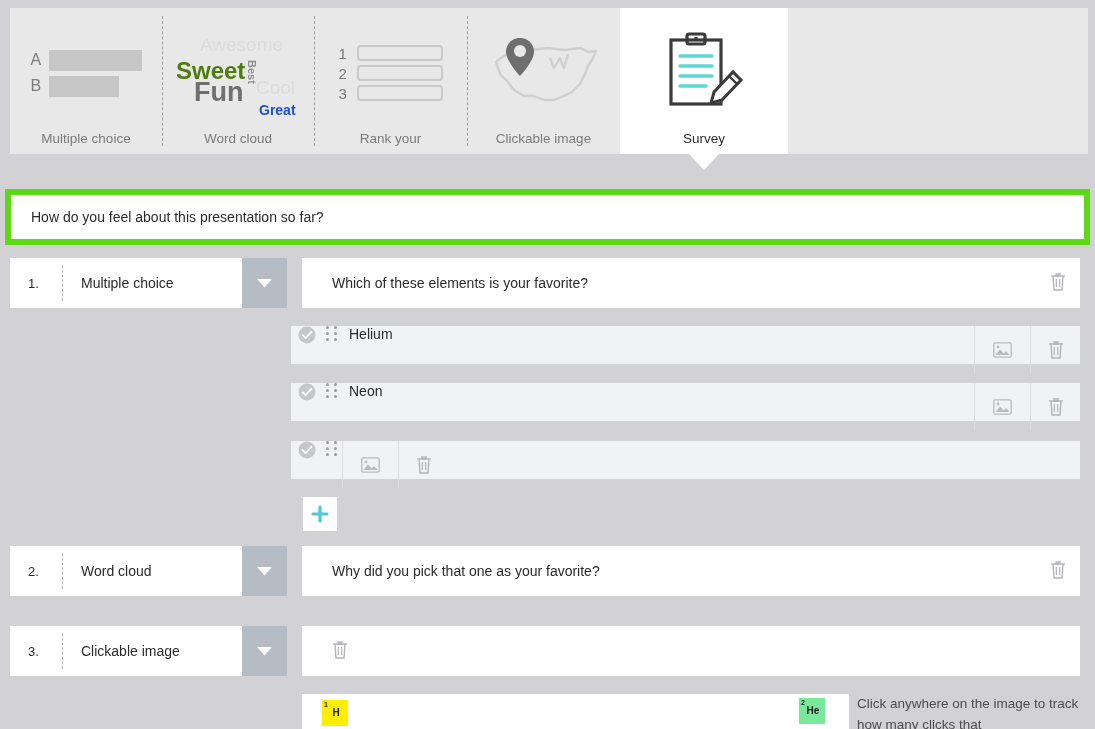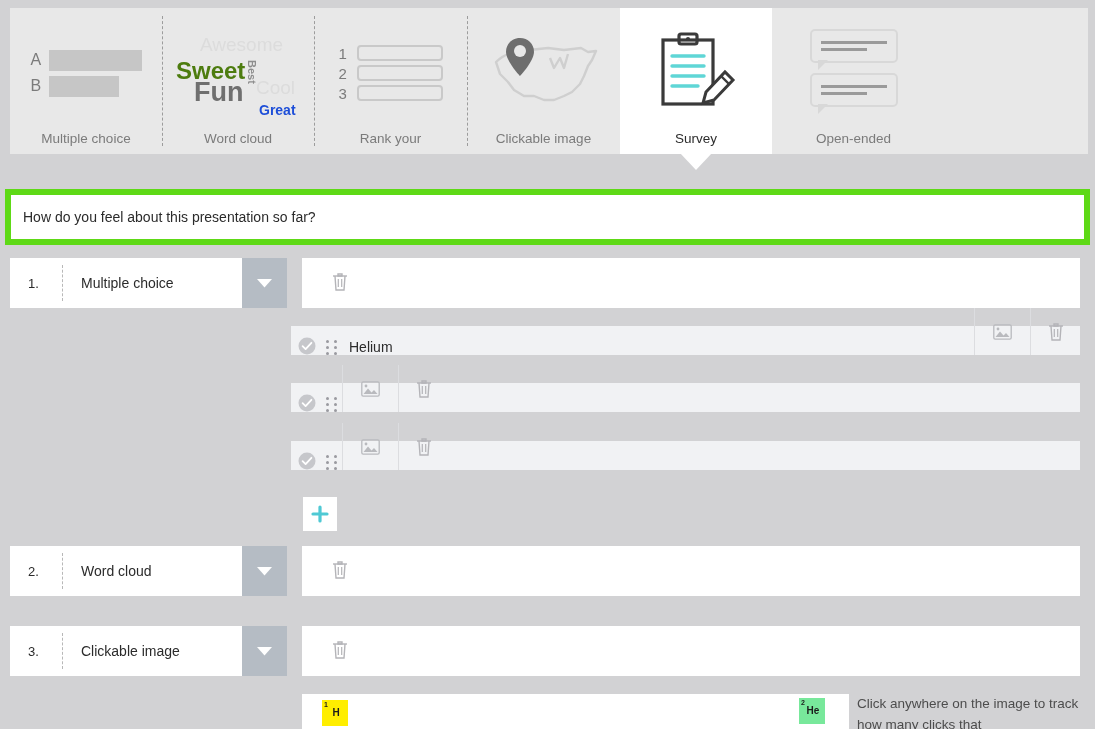--- a/index.html
+++ b/index.html
@@ -116,21 +116,21 @@
   .title-wrap {
     position: absolute; left: 5px; top: 189px;
     width: 1085px; height: 56px;
     background: #5ed916;
     padding: 6px;
   }
   .title-box {
     width: 100%; height: 100%;
     background: #ffffff;
     display: flex; align-items: center;
-    padding-left: 12px;
+    padding-left: 20px;
     font-size: 14px; color: #2b2b2b;
   }
 
   
   .qrow { position: absolute; left: 10px; height: 50px; display: flex; }
   .qtype {
     width: 232px; height: 50px; background: #ffffff;
     display: flex; align-items: center;
   }
   .qnum { width: 52px; font-size: 13px; color: #2b2b2b; padding-left: 18px; }
@@ -145,22 +145,22 @@
     position: absolute; left: 302px; height: 50px;
     width: 778px; background: #ffffff;
     display: flex; align-items: center;
     padding: 0 14px 0 30px;
     font-size: 14px; color: #2b2b2b;
   }
   .qtext .label { flex: 1; }
 
   
   .optrow {
-    position: absolute; left: 291px; width: 789px; height: 29px;
-    background: #f1f2f4; display: flex; align-items: flex-end;
+    position: absolute; left: 291px; width: 789px; height: 38px;
+    background: #f1f2f4; display: flex; align-items: flex-start;
   }
   .opt-check {
     width: 26px; display: flex; align-items: center; justify-content: center;
     margin-left: 3px;
   }
   .opt-handle { width: 22px; display: flex; align-items: center; justify-content: center; }
   .opt-label { flex: 1; font-size: 14px; color: #2b2b2b; padding-left: 7px; }
   .opt-img-cell {
     width: 56px; height: 47px; display: flex; align-items: center; justify-content: center;
     border-left: 1px solid #dcdde0;
@@ -260,53 +260,38 @@
       <svg width="120" height="78" viewBox="0 0 120 78">
         <path d="M12 28 C18 22 26 18 36 17 L64 14 L80 16 L97 14 L104 18 L112 17 L108 26 L104 32 L100 42 L96 50 L88 58 L80 62 L70 66 L60 66 L50 62 L40 62 L30 56 L24 48 L16 40 Z" fill="none" stroke="#cfcfcf" stroke-width="2.4" stroke-linejoin="round"></path>
         <path d="M66 24 L70 34 L76 24 L80 34 L84 20" fill="none" stroke="#cfcfcf" stroke-width="2.4" stroke-linejoin="round"></path>
         <path d="M36 4 C28 4 22 10 22 18 C22 27 36 42 36 42 C36 42 50 27 50 18 C50 10 44 4 36 4 Z" fill="#6e6e6e"></path>
         <circle cx="36" cy="17" r="6" fill="#e8e8e8"></circle>
       </svg>
     </div>
     <div class="tab-label">Clickable image</div>
   </div>
 
-  <div class="tab active" style="width:152px">
+  <div class="tab active" style="width:168px">
     <div class="tab-icon">
       <svg width="86" height="86" viewBox="0 0 86 86">
         <rect x="10" y="10" width="50" height="64" fill="none" stroke="#3a3a3a" stroke-width="3.2"></rect>
         <rect x="26" y="4" width="18" height="10" rx="2" fill="none" stroke="#3a3a3a" stroke-width="3.2"></rect>
         <circle cx="35" cy="9" r="2.1" fill="#3a3a3a"></circle>
         <line x1="19" y1="26" x2="51" y2="26" stroke="#5fd6d6" stroke-width="3.4" stroke-linecap="round"></line>
         <line x1="19" y1="36" x2="51" y2="36" stroke="#5fd6d6" stroke-width="3.4" stroke-linecap="round"></line>
         <line x1="19" y1="46" x2="51" y2="46" stroke="#5fd6d6" stroke-width="3.4" stroke-linecap="round"></line>
         <line x1="19" y1="56" x2="45" y2="56" stroke="#5fd6d6" stroke-width="3.4" stroke-linecap="round"></line>
         <path d="M53 62 L72 42 L80 50 L61 70 L50 73 Z" fill="#ffffff" stroke="#3a3a3a" stroke-width="3"></path>
         <line x1="68" y1="46" x2="76" y2="54" stroke="#3a3a3a" stroke-width="2.4"></line>
       </svg>
     </div>
     <div class="tab-label">Survey</div>
     <div class="tab-pointer"></div>
   </div>
 
-  <div class="tab" style="width:163px">
-    <div class="tab-icon">
-      <div>
-        <div class="oe-bubble">
-          <div class="ln"></div>
-            <div class="ln short"></div>
-        </div>
-        <div class="oe-bubble">
-          <div class="ln"></div>
-            <div class="ln short"></div>
-        </div>
-      </div>
-    </div>
-    <div class="tab-label">Open-ended</div>
-  </div>
 </div>
 
 <div class="title-wrap">
   <div class="title-box">
     <span>How do you feel about this presentation so far?</span>
   </div>
 </div>
 
 <div class="qrow" style="top:258px">
   <div class="qtype">
@@ -314,20 +299,21 @@
     <span class="qtype-divider"></span>
     <span class="qtype-name">Multiple choice</span>
   </div>
   <div class="qdrop">
     <svg width="17" height="11" viewBox="0 0 17 11">
       <path d="M1 1 L8.5 9.5 L16 1 Z" fill="#ffffff"></path>
     </svg>
   </div>
 </div>
 <div class="qtext" style="top:258px">
+  <span class="label">Which of these elements is your favorite?</span>
   <span>
     <svg width="16" height="19" viewBox="0 0 16 19">
       <path d="M1 4 H15" stroke="#b4b4b8" stroke-width="1.4"></path>
       <path d="M6 2 H10 V4 H6 Z" fill="none" stroke="#b4b4b8" stroke-width="1.4"></path>
       <path d="M3 4 L4 18 H12 L13 4" fill="none" stroke="#b4b4b8" stroke-width="1.4"></path>
       <path d="M6.3 7 V15 M9.7 7 V15" stroke="#b4b4b8" stroke-width="1.2"></path>
     </svg>
   </span>
 </div>
 
@@ -376,20 +362,21 @@
   <span class="opt-handle">
     <span class="dots">
         <i></i>
         <i></i>
         <i></i>
         <i></i>
         <i></i>
         <i></i>
       </span>
   </span>
+  <span class="opt-label">Neon</span>
   <span class="opt-img-cell">
     <svg width="19" height="16" viewBox="0 0 19 16">
       <rect x="0.8" y="0.8" width="17.4" height="14.4" rx="1.4" fill="none" stroke="#b9babe" stroke-width="1.3"></rect>
       <circle cx="5" cy="5" r="1.4" fill="#b9babe"></circle>
       <path d="M2.5 13 L7 7.5 L10.5 11.5 L13 9 L16.5 13 Z" fill="#b9babe"></path>
     </svg>
   </span>
   <span class="opt-trash-cell">
     <svg width="16" height="19" viewBox="0 0 16 19">
       <path d="M1 4 H15" stroke="#b4b4b8" stroke-width="1.4"></path>
@@ -446,20 +433,21 @@
     <span class="qtype-divider"></span>
     <span class="qtype-name">Word cloud</span>
   </div>
   <div class="qdrop">
     <svg width="17" height="11" viewBox="0 0 17 11">
       <path d="M1 1 L8.5 9.5 L16 1 Z" fill="#ffffff"></path>
     </svg>
   </div>
 </div>
 <div class="qtext" style="top:546px">
+  <span class="label">Why did you pick that one as your favorite?</span>
   <span>
     <svg width="16" height="19" viewBox="0 0 16 19">
       <path d="M1 4 H15" stroke="#b4b4b8" stroke-width="1.4"></path>
       <path d="M6 2 H10 V4 H6 Z" fill="none" stroke="#b4b4b8" stroke-width="1.4"></path>
       <path d="M3 4 L4 18 H12 L13 4" fill="none" stroke="#b4b4b8" stroke-width="1.4"></path>
       <path d="M6.3 7 V15 M9.7 7 V15" stroke="#b4b4b8" stroke-width="1.2"></path>
     </svg>
   </span>
 </div>
 

